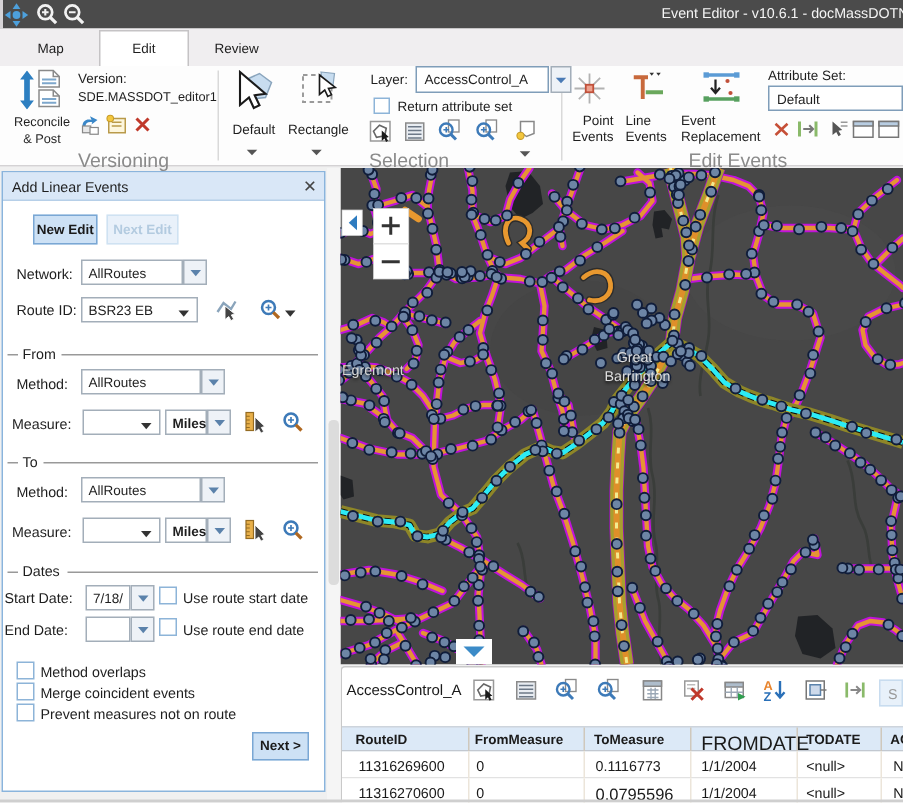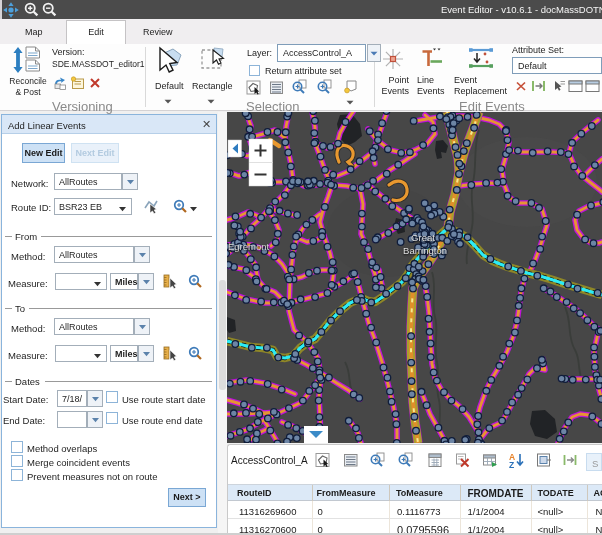--- a/index.html
+++ b/index.html
@@ -1003,21 +1003,21 @@
     </svg></div>
 <div class="abs" style="left:562px;top:452px"><svg width="16" height="16" viewBox="0 0 16 16" style="">
       <path d="M2.5 3 V13 M13.5 3 V13" stroke="#8aba6a" stroke-width="1.8"></path>
       <path d="M5 8 H11 M8.8 5.5 L11.5 8 L8.8 10.5" stroke="#888" stroke-width="1.3" fill="none"></path>
     </svg></div>
 <div class="abs" style="left:586px;top:453px;width:16px;height:18px;background:#e8f1fa;border:1px solid #c8dcef;color:#9a9a9a;padding:4px 0 0 5px;font-size:9.5px">S</div>
 <div class="abs" style="left:228px;top:484px;width:374px;height:17px;background:#dce9f7;border-top:1px solid #cdd4dc;border-bottom:1px solid #c2c8d0"></div>
 <div class="abs" style="left:237px;top:488px;font-weight:bold;font-size:9px;color:#1a1a1a;white-space:nowrap">RouteID</div>
 <div class="abs" style="left:316.5px;top:488px;font-weight:bold;font-size:9px;color:#1a1a1a;white-space:nowrap">FromMeasure</div>
 <div class="abs" style="left:396px;top:488px;font-weight:bold;font-size:9px;color:#1a1a1a;white-space:nowrap">ToMeasure</div>
-<div class="abs" style="left:467.5px;top:488px;font-weight:bold;font-size:10px;color:#1a1a1a;white-space:nowrap">FROMDATE</div>
+<div class="abs" style="left:467.5px;top:488px;font-weight:normal;font-size:13px;color:#1a1a1a;white-space:nowrap">FROMDATE</div>
 <div class="abs" style="left:537.5px;top:488px;font-weight:bold;font-size:9px;color:#1a1a1a;white-space:nowrap">TODATE</div>
 <div class="abs" style="left:593.5px;top:488px;font-weight:bold;font-size:9px;color:#1a1a1a;white-space:nowrap">AC</div>
 <div class="abs" style="left:311.5px;top:485px;width:1px;height:16px;background:#cfc8bc"></div>
 <div class="abs" style="left:389px;top:485px;width:1px;height:16px;background:#cfc8bc"></div>
 <div class="abs" style="left:459.5px;top:485px;width:1px;height:16px;background:#cfc8bc"></div>
 <div class="abs" style="left:530.5px;top:485px;width:1px;height:16px;background:#cfc8bc"></div>
 <div class="abs" style="left:586.5px;top:485px;width:1px;height:16px;background:#cfc8bc"></div>
 <div class="abs" style="left:228px;top:501px;width:374px;height:18px;background:#fff;border-bottom:1px solid #e2e2e2"></div>
 <div class="abs" style="left:239px;top:506px;font-size:9.5px;color:#1a1a1a;white-space:nowrap">11316269600</div>
 <div class="abs" style="left:317.5px;top:506px;font-size:9.5px;color:#1a1a1a;white-space:nowrap">0</div>

